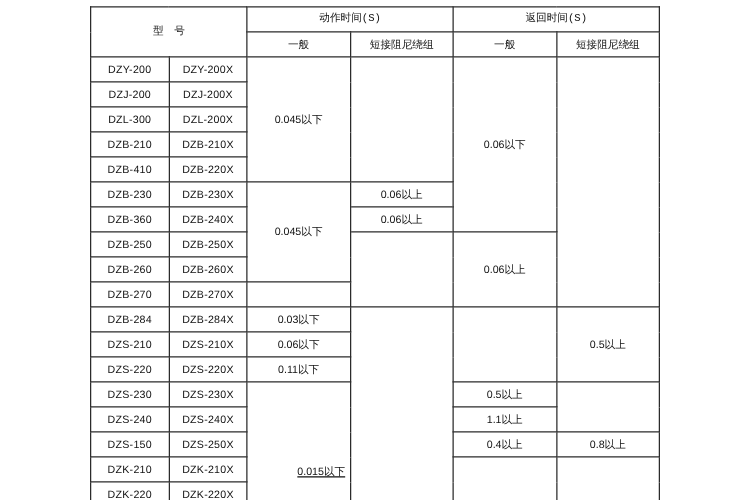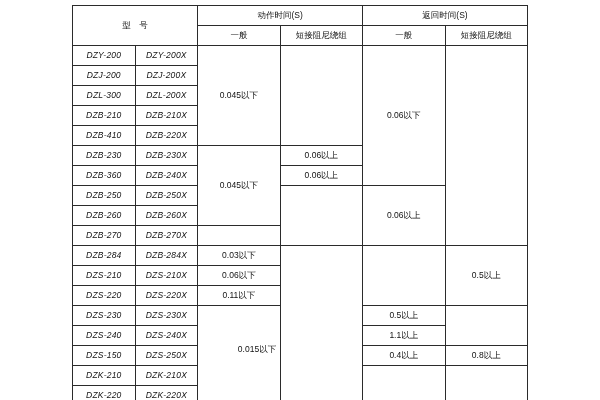--- a/index.html
+++ b/index.html
@@ -35,23 +35,23 @@
     text-align: center;
     vertical-align: middle;
     padding: 0;
     height: 19px;
     line-height: 1.1;
     color: #111111;
   }
   .col-model1 { width: 62px; }
   .col-model2 { width: 66px; margin-left: 36px; }
   .col-sub    { width: 82px; }
-  .hdr-top td { height: 20px; font-size: 8.5px; }
+  .hdr-top td { height: 20px; font-size: 8.5px; font-family: Liberation Mono, monospace; }
   .hdr-sub td { height: 20px; font-size: 8.5px; }
-  .model-cell { letter-spacing: 0.2px; font-style: italic; }
+  .model-cell { letter-spacing: 0.2px; }
   .blank { }
   
   .span-cell { }
 </style>
 </head>
 <body>
 
 <div id="sheet">
   <table class="spec">
     <tbody>
@@ -176,14 +176,14 @@
       </tr>
 
       <tr>
         <td class="col-model1 model-cell">DZK-220</td>
         <td class="col-model2 model-cell">DZK-220X</td>
       </tr>
 
     </tbody>
   </table>
 
-  <div id="dzk-action-value" style="position:absolute; left:216px; top:344px; width:82px; text-align:center; font-size:8.5px; color:#111111;">0.015以下</div>
+  <div id="dzk-action-value" style="position:absolute; left:216px; top:372px; width:82px; text-align:center; font-size:8.5px; color:#111111;text-decoration:underline;">0.015以下</div>
 </div>
 
 </body></html>

